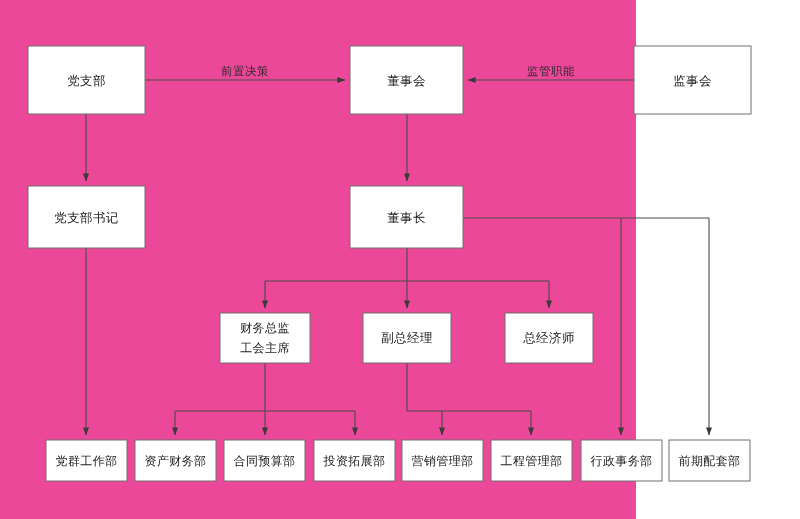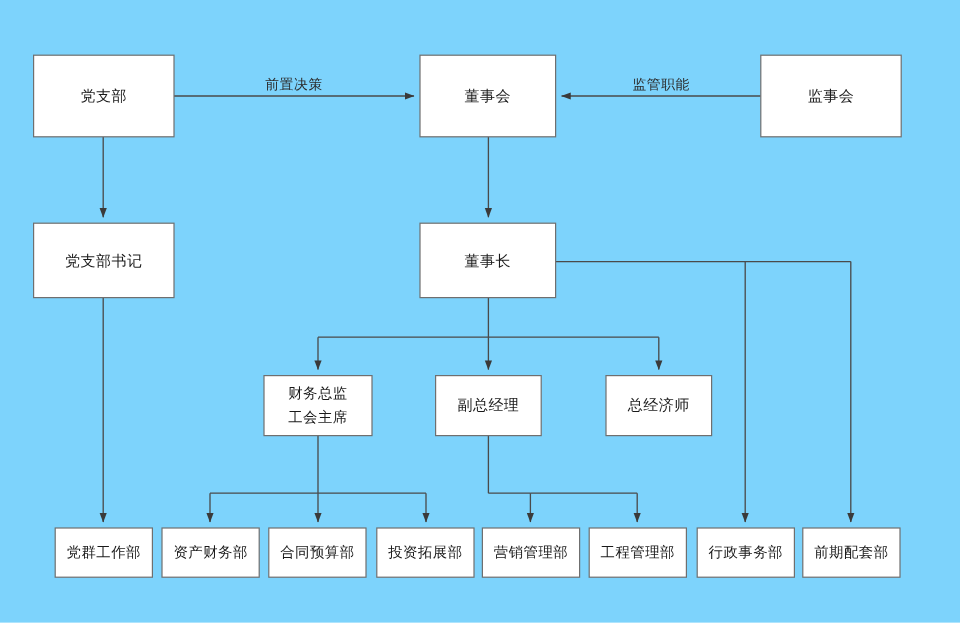--- a/index.html
+++ b/index.html
@@ -9,23 +9,23 @@
     background: #ffffff;
   }
   body {
     width: 800px;
     height: 519px;
     font-family: "DejaVu Sans", "Liberation Sans", sans-serif;
     overflow: hidden;
   }
   #chart-root {
     position: relative;
-    width: 800px;
+    width: 636px;
     height: 519px;
-    background: #7dd3fc;
+    background: #ec4899;
   }
   svg#org-svg {
     position: absolute;
     top: 0;
     left: 0;
     width: 800px;
     height: 519px;
     display: block;
   }
   .node-rect {

